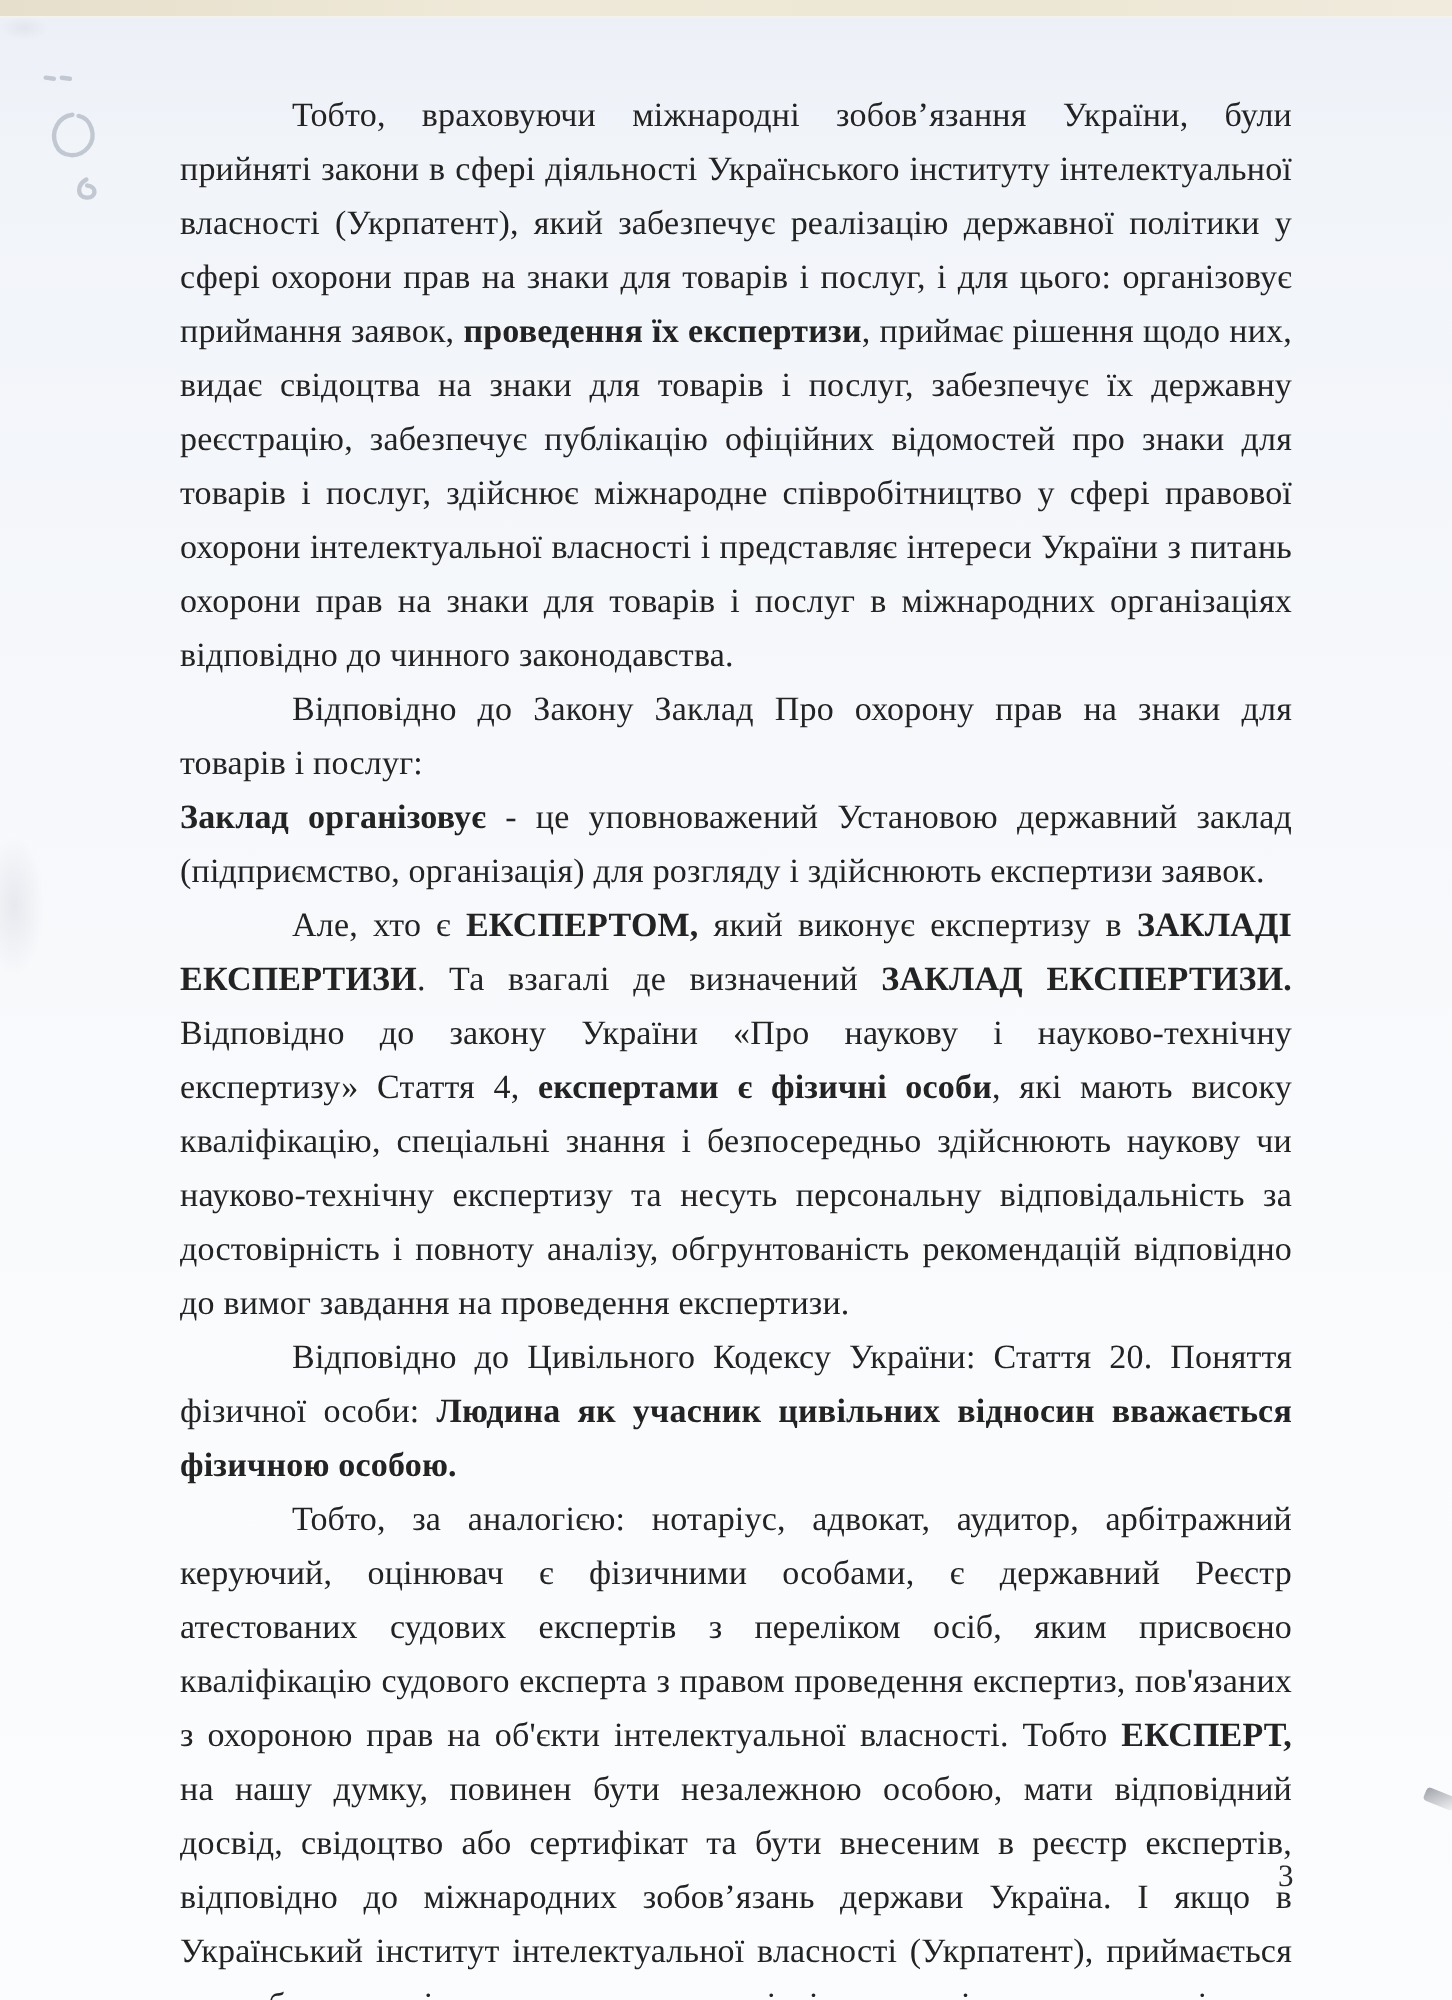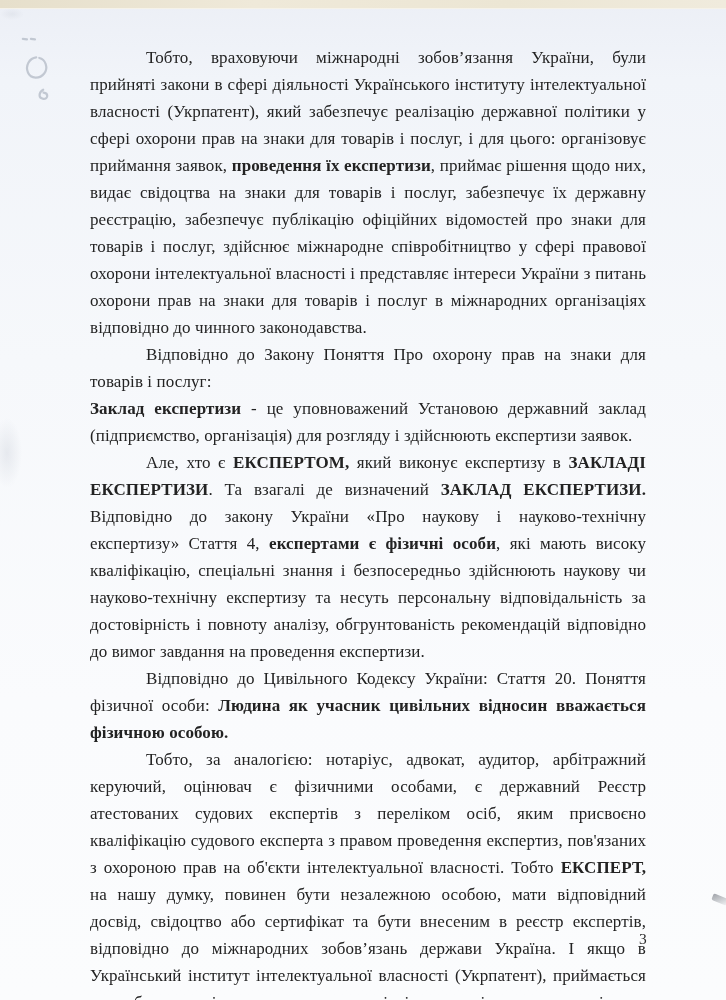--- a/index.html
+++ b/index.html
@@ -66,22 +66,22 @@
       <path d="M24 33 c-7 0 -12 7 -10 14 c2 7 11 8 16 3 c5 -5 3 -14 -3 -16"></path>
       <path d="M27 66 c-5 2 -6 8 -1 9 c5 1 6 -5 1 -6"></path>
     </g>
   </svg>
 
   <div class="scan-smudge"></div>
   <div class="scan-speck"></div>
 
   <main class="text-block" id="text-block">
       <p class="para indent"><span>Тобто, враховуючи міжнародні зобов’язання України, були прийняті закони в сфері діяльності Українського інституту інтелектуальної власності (Укрпатент), який забезпечує реалізацію державної політики у сфері охорони прав на знаки для товарів і послуг, і для цього: організовує приймання заявок, </span><span class="b u">проведення їх експертизи</span><span>, приймає рішення щодо них, видає свідоцтва на знаки для товарів і послуг, забезпечує їх державну реєстрацію, забезпечує публікацію офіційних відомостей про знаки для товарів і послуг, здійснює міжнародне співробітництво у сфері правової охорони інтелектуальної власності і представляє інтереси України з питань охорони прав на знаки для товарів і послуг в міжнародних організаціях відповідно до чинного законодавства.</span></p>
-      <p class="para indent"><span>Відповідно до Закону Поняття Про охорону прав на знаки для товарів і послуг:</span></p>
-      <p class="para"><span class="b u">Заклад експертизи</span><span> - це уповноважений Установою державний заклад (підприємство, організація) для розгляду і здійснюють експертизи заявок.</span></p>
+      <p class="para indent"><span>Відповідно до Закону Заклад Про охорону прав на знаки для товарів і послуг:</span></p>
+      <p class="para"><span class="b u">Заклад організовує</span><span> - це уповноважений Установою державний заклад (підприємство, організація) для розгляду і здійснюють експертизи заявок.</span></p>
       <p class="para indent"><span>Але, хто є </span><span class="b">ЕКСПЕРТОМ,</span><span> який виконує експертизу в </span><span class="b">ЗАКЛАДІ ЕКСПЕРТИЗИ</span><span>. Та взагалі де визначений </span><span class="b">ЗАКЛАД ЕКСПЕРТИЗИ.</span><span> Відповідно до закону України «Про наукову і науково-технічну експертизу» Стаття 4, </span><span class="b u">експертами є фізичні особи</span><span>, які мають високу кваліфікацію, спеціальні знання і безпосередньо здійснюють наукову чи науково-технічну експертизу та </span><span class="u">несуть персональну відповідальність за достовірність і повноту аналізу, обгрунтованість рекомендацій відповідно до вимог завдання на проведення експертизи.</span></p>
       <p class="para indent"><span>Відповідно до Цивільного Кодексу України: Стаття 20. Поняття фізичної особи: </span><span class="b">Людина як учасник цивільних відносин вважається фізичною особою.</span></p>
       <p class="para indent"><span>Тобто, за аналогією: нотаріус, адвокат, аудитор, арбітражний керуючий, оцінювач є фізичними особами, </span><span class="u">є державний Реєстр атестованих судових експертів з переліком осіб, яким присвоєно кваліфікацію судового експерта з правом проведення експертиз, пов'язаних з охороною прав на об'єкти інтелектуальної власності</span><span>. Тобто </span><span class="b">ЕКСПЕРТ,</span><span> на нашу думку, повинен бути незалежною особою, мати відповідний досвід, свідоцтво або сертифікат та бути внесеним в реєстр експертів, відповідно до міжнародних зобов’язань держави Україна. І якщо в Український інститут інтелектуальної власності (Укрпатент), приймається на роботу працівник </span><span class="u">на посаду спеціаліст,</span><span> а потім наказом керівника призначається </span></p>
     </main>
 
   <div class="page-number">3</div>
 
 </div>
 
 </body></html>

